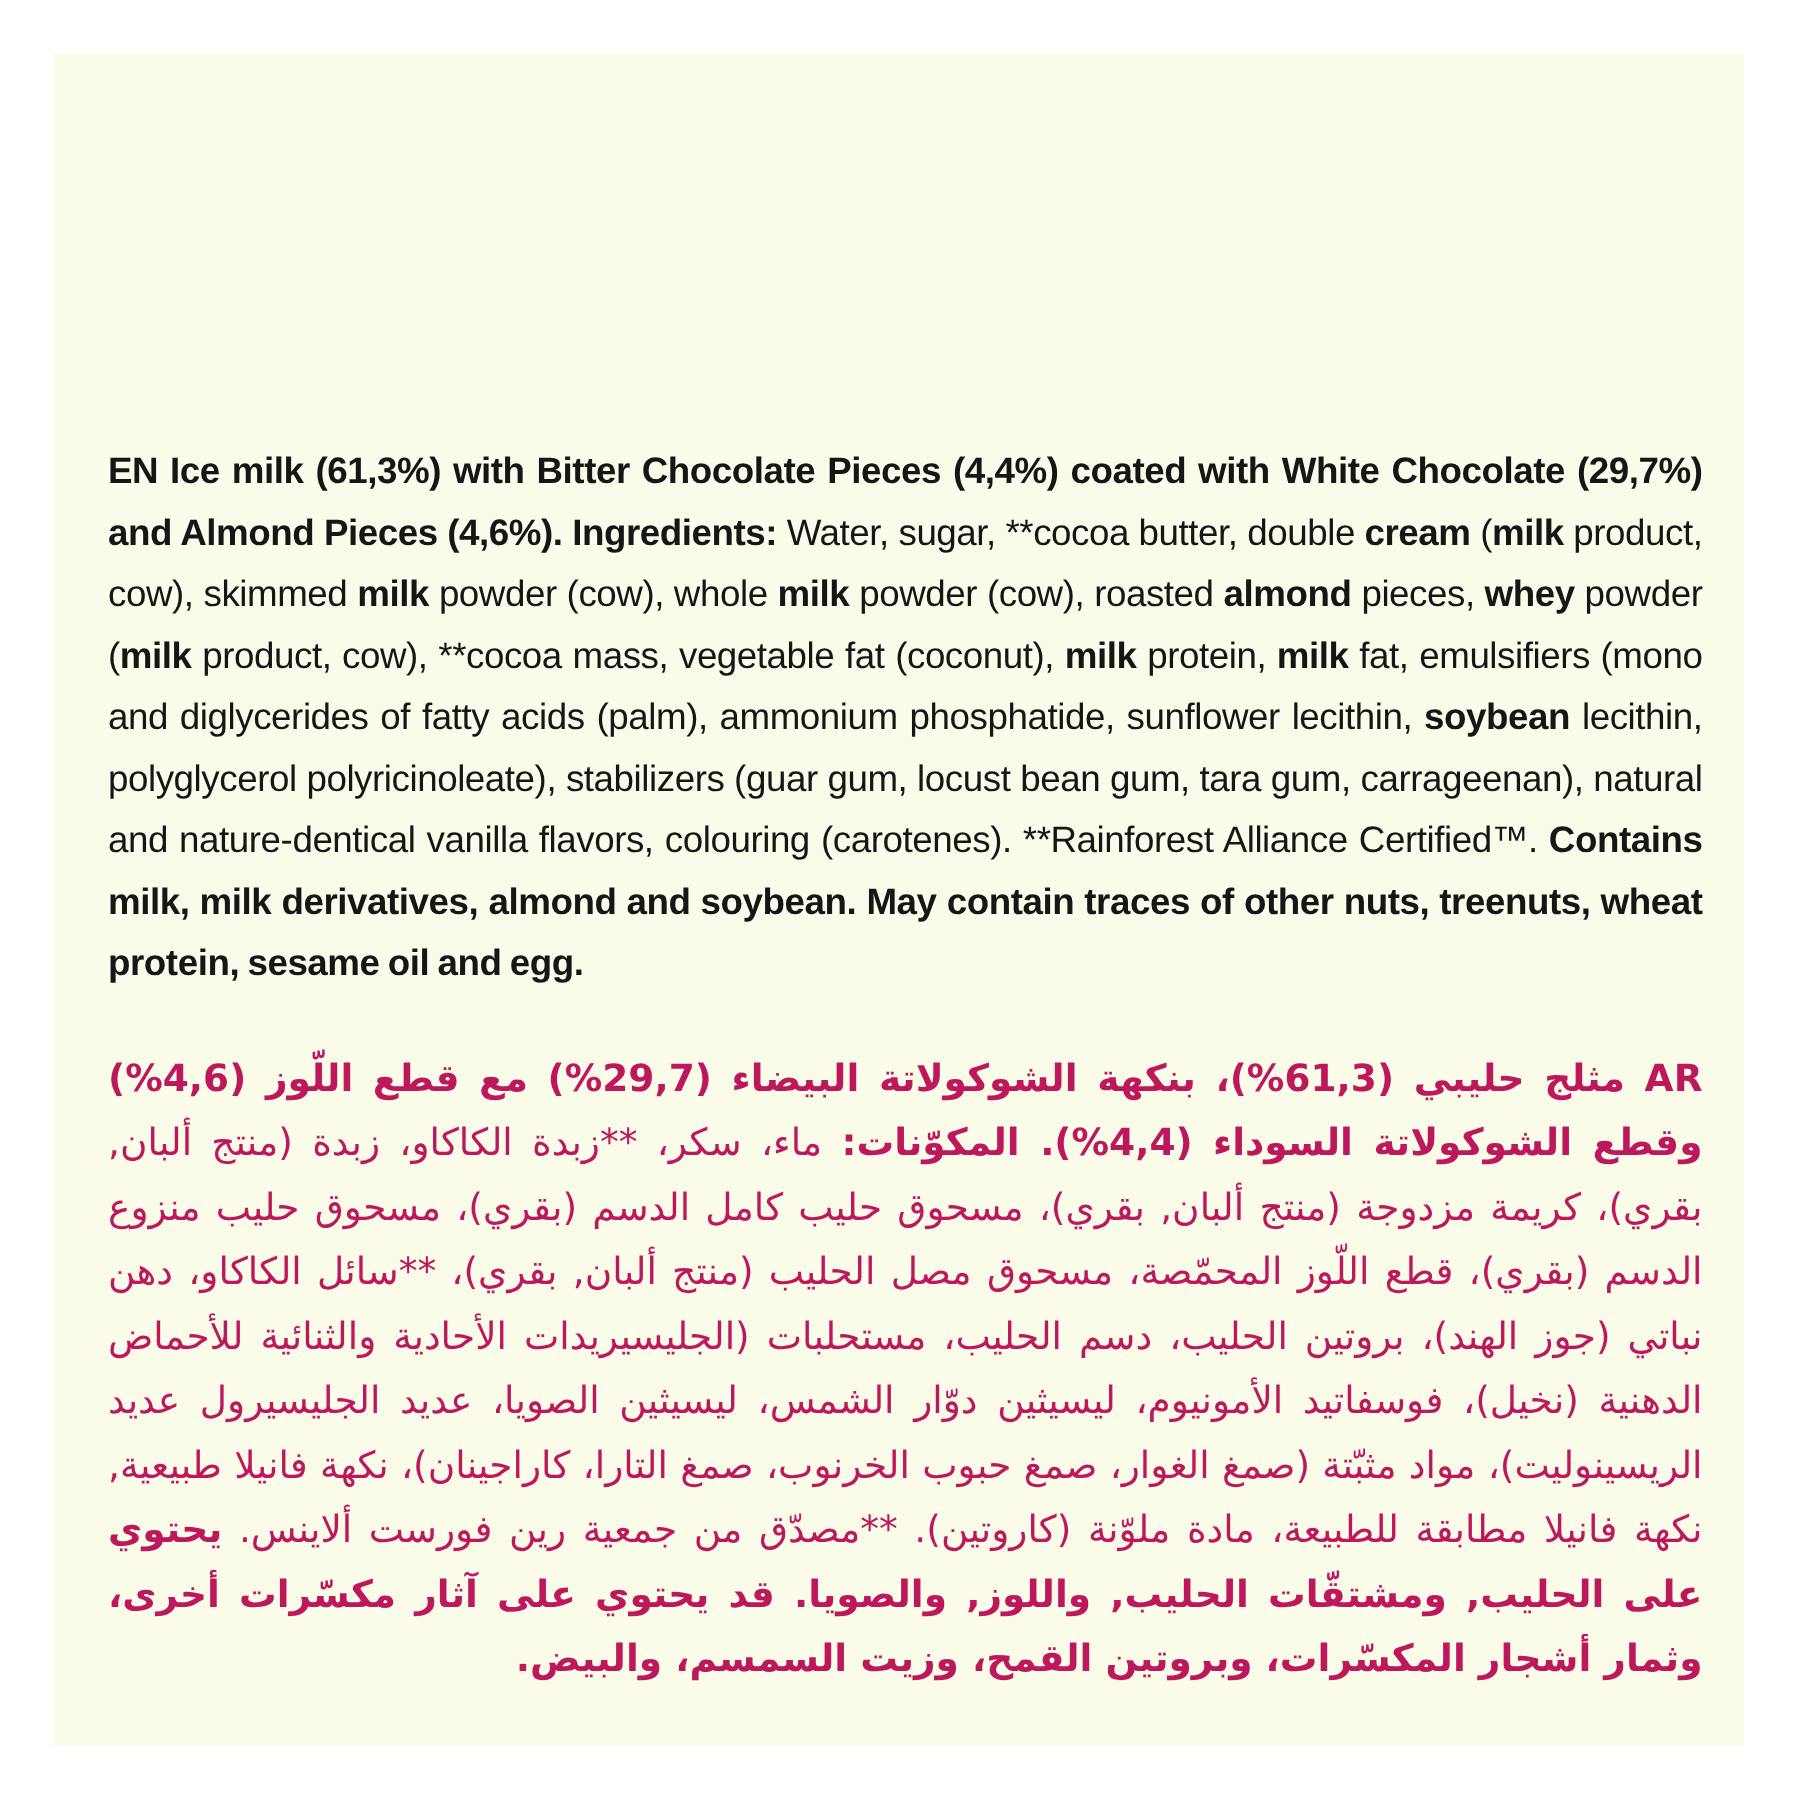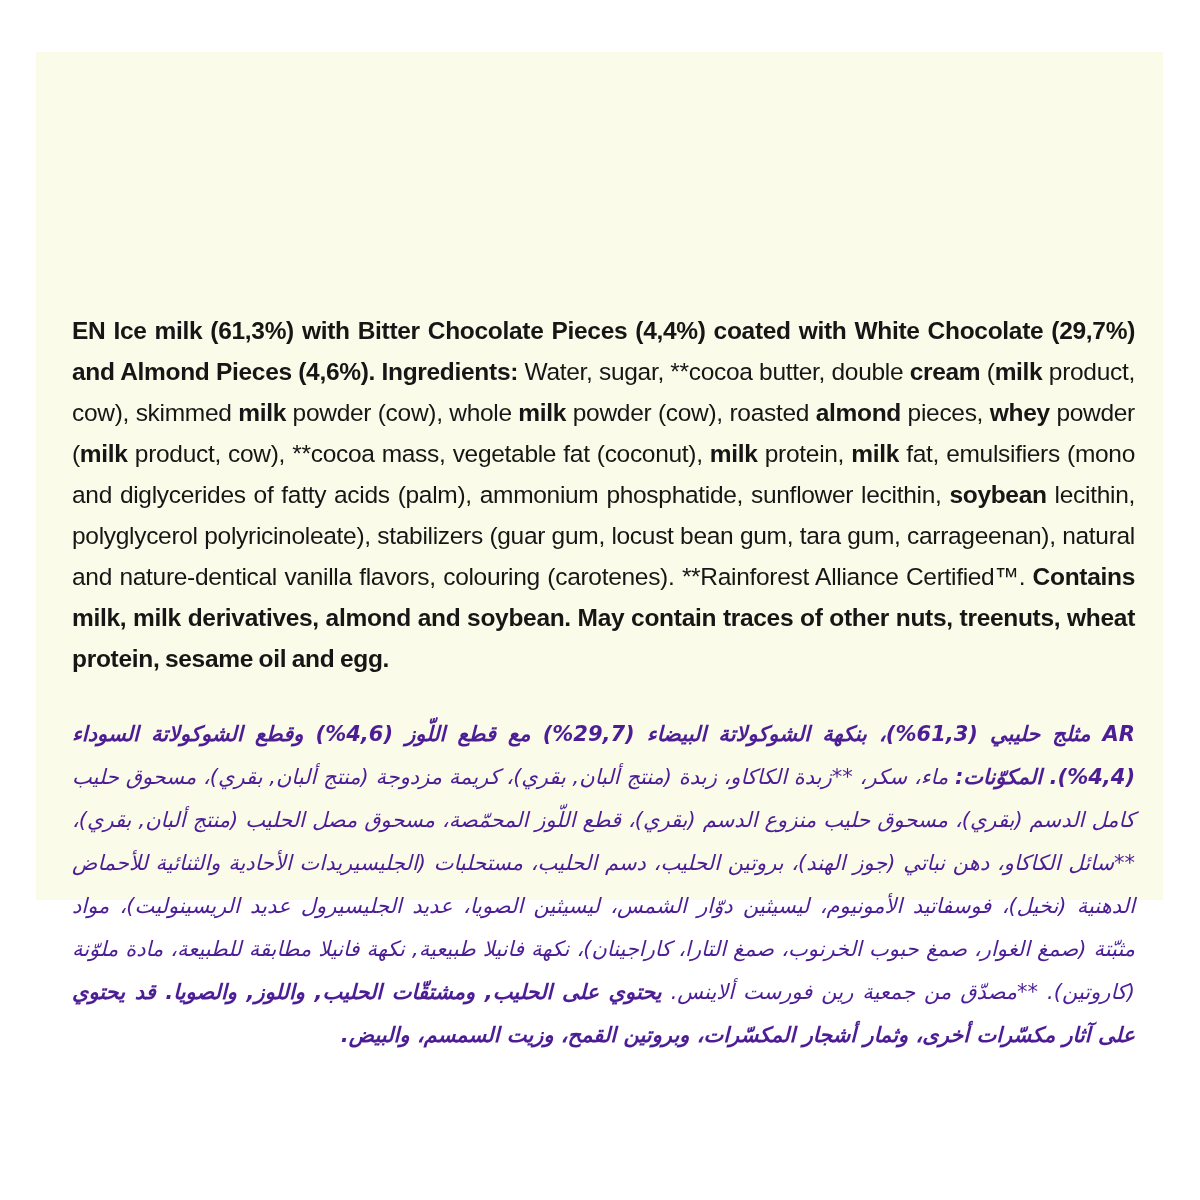--- a/index.html
+++ b/index.html
@@ -6,50 +6,49 @@
     margin: 0;
     padding: 0;
     width: 1200px;
     height: 1200px;
     background: #ffffff;
     overflow: hidden;
   }
   .panel {
     position: absolute;
     left: 36px;
-    top: 52px;
+    top: 36px;
     width: 1127px;
-    height: 848px;
+    height: 1128px;
     background: #fbfbe9;
   }
   .text-block {
     position: absolute;
     left: 36px;
     right: 28px;
     top: 258px;
   }
   .para-en {
     margin: 0;
     color: #161616;
     font-family: "Liberation Sans", sans-serif;
     font-size: 24.5px;
     line-height: 41px;
     letter-spacing: -0.3px;
     word-spacing: -1px;
     text-align: justify;
   }
   .para-ar {
     margin: 34px 0 0 0;
-    color: #4c1d95;
+    color: #be185d;
     direction: rtl;
     font-family: "DejaVu Sans", "Liberation Sans", sans-serif;
-    font-size: 21px;
+    font-size: 25px;
     line-height: 43px;
     text-align: justify;
-    font-style: italic;
   }
   .b { font-weight: bold; }
 </style>
 </head>
 <body>
 
 <div class="panel">
   <div class="text-block">
     <p class="para-en" lang="en"><span class="b">EN Ice milk (61,3%) with Bitter Chocolate Pieces (4,4%) coated with White Chocolate (29,7%) and Almond Pieces (4,6%). Ingredients:</span><span> Water, sugar, **cocoa butter, double </span><span class="b">cream</span><span> (</span><span class="b">milk</span><span> product, cow), skimmed </span><span class="b">milk</span><span> powder (cow), whole </span><span class="b">milk</span><span> powder (cow), roasted </span><span class="b">almond</span><span> pieces, </span><span class="b">whey</span><span> powder (</span><span class="b">milk</span><span> product, cow), **cocoa mass, vegetable fat (coconut), </span><span class="b">milk</span><span> protein, </span><span class="b">milk</span><span> fat, emulsifiers (mono and diglycerides of fatty acids (palm), ammonium phosphatide, sunflower lecithin, </span><span class="b">soybean</span><span> lecithin, polyglycerol polyricinoleate), stabilizers (guar gum, locust bean gum, tara gum, carrageenan), natural and nature-dentical vanilla flavors, colouring (carotenes). **Rainforest Alliance Certified™. </span><span class="b">Contains milk, milk derivatives, almond and soybean. May contain traces of other nuts, treenuts, wheat protein, sesame oil and egg.</span></p>
     <p class="para-ar" lang="ar" dir="rtl"><span class="b">AR مثلج حليبي (61,3%)، بنكهة الشوكولاتة البيضاء (29,7%) مع قطع اللّوز (4,6%) وقطع الشوكولاتة السوداء (4,4%). المكوّنات:</span><span> ماء، سكر، **زبدة الكاكاو، زبدة (منتج ألبان, بقري)، كريمة مزدوجة (منتج ألبان, بقري)، مسحوق حليب كامل الدسم (بقري)، مسحوق حليب منزوع الدسم (بقري)، قطع اللّوز المحمّصة، مسحوق مصل الحليب (منتج ألبان, بقري)، **سائل الكاكاو، دهن نباتي (جوز الهند)، بروتين الحليب، دسم الحليب، مستحلبات (الجليسيريدات الأحادية والثنائية للأحماض الدهنية (نخيل)، فوسفاتيد الأمونيوم، ليسيثين دوّار الشمس، ليسيثين الصويا، عديد الجليسيرول عديد الريسينوليت)، مواد مثبّتة (صمغ الغوار، صمغ حبوب الخرنوب، صمغ التارا، كاراجينان)، نكهة فانيلا طبيعية, نكهة فانيلا مطابقة للطبيعة، مادة ملوّنة (كاروتين). **مصدّق من جمعية رين فورست ألاينس. </span><span class="b">يحتوي على الحليب, ومشتقّات الحليب, واللوز, والصويا. قد يحتوي على آثار مكسّرات أخرى، وثمار أشجار المكسّرات، وبروتين القمح، وزيت السمسم، والبيض.</span></p>

